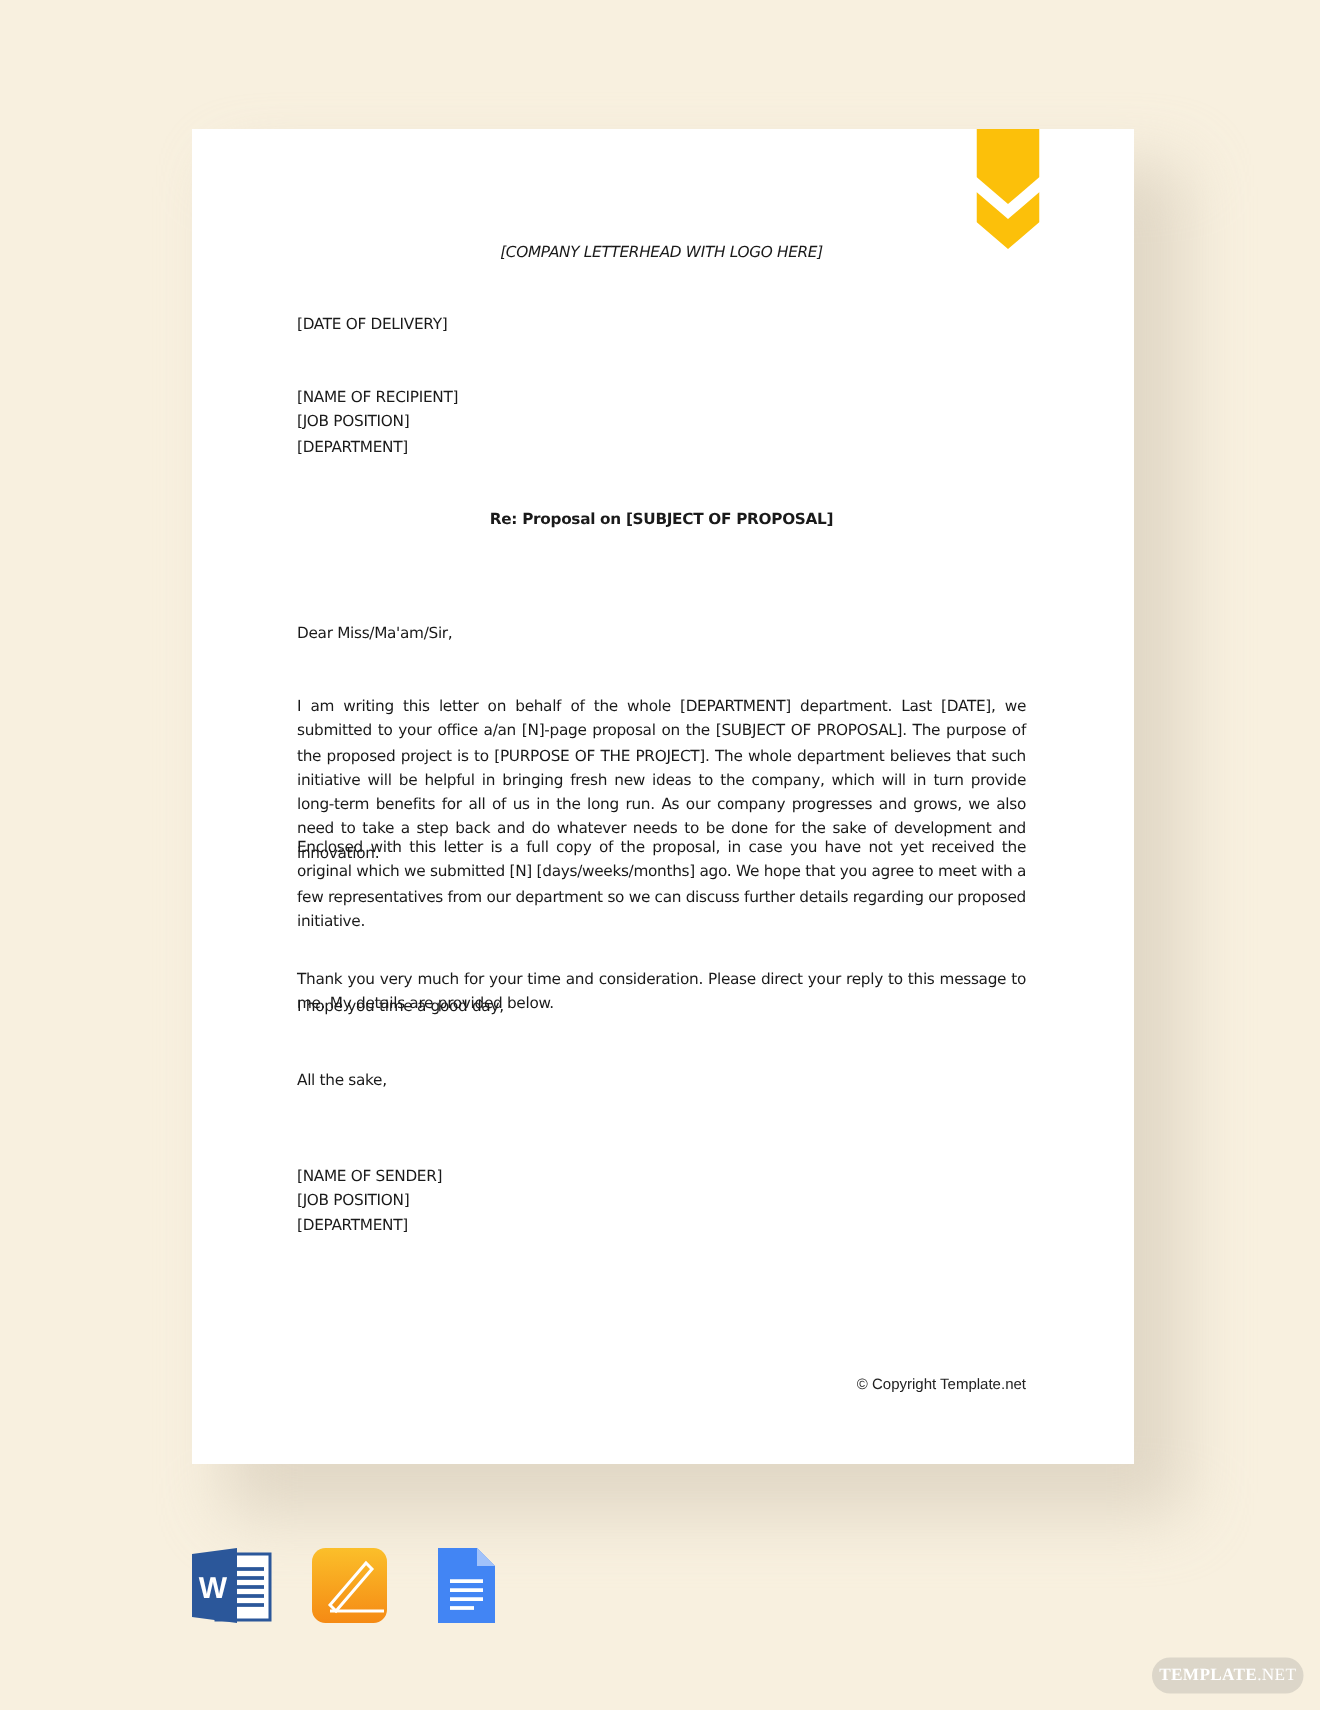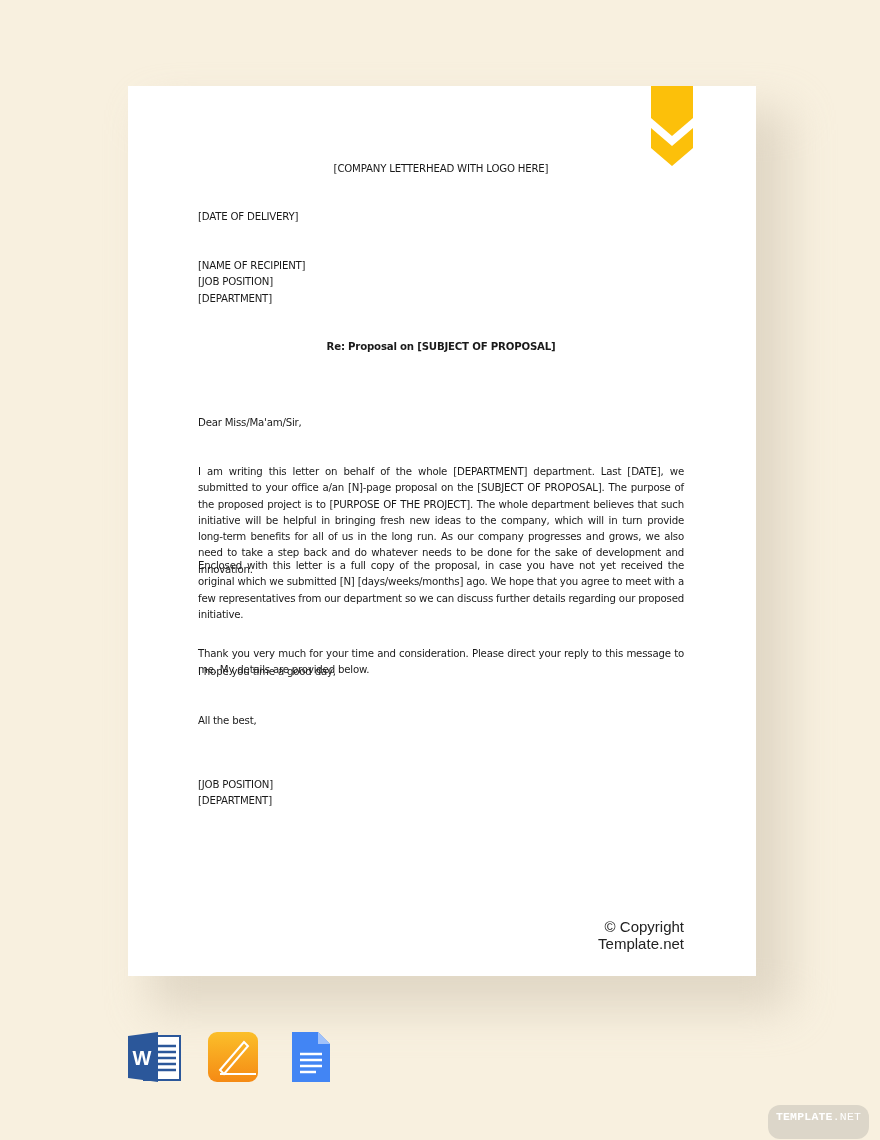--- a/index.html
+++ b/index.html
@@ -1,28 +1,28 @@
 <!DOCTYPE html>
 <html><head>
 <meta charset="utf-8">
 <style>
   html, body { margin:0; padding:0; }
   body { width:880px; height:1140px; background:#f8f0df; position:relative; overflow:hidden; font-family:"Liberation Sans", sans-serif; }
   .shadow { position:absolute; left:150px; top:110px; width:640px; height:900px; background:#d9cfbd; filter:blur(22px); opacity:0.75; }
   .page { position:absolute; left:128px; top:86px; width:628px; height:890px; background:#ffffff; }
   .ribbon { position:absolute; left:651px; top:86px; width:42px; height:80px; }
   .doc { position:absolute; left:198px; width:486px; font-family:"DejaVu Sans", sans-serif; font-size:10.2px; color:#1a1a1a; line-height:16.3px; letter-spacing:-0.2px; }
-  .center { text-align:center; }
+  .center { text-align:center;font-style:italic; }
   .bold { font-weight:bold; }
   .justify { text-align:justify;margin-top:44px; }
   .line { display:block; }
-  .copyright { position:absolute; left:520px; top:918px; width:164px; text-align:right; font-family:"Liberation Sans", sans-serif; font-size:15px; color:#222; }
+  .copyright { position:absolute; left:520px; top:918px; width:164px; text-align:right; font-family:"Liberation Sans", sans-serif; font-size:10px; color:#222; }
   .icons { position:absolute; top:1030px; left:128px; height:56px; }
   .icon { position:absolute; top:0; }
-  .badge { position:absolute; left:768px; top:1105px; width:101px; height:34px; border-radius:12px; background:#dcd6c9; color:#fff; font-family:Liberation Mono, monospace; font-size:11.5px; line-height:24px; text-align:center; font-weight:bold; letter-spacing:0.2px; }
+  .badge { position:absolute; left:768px; top:1105px; width:101px; height:24px; border-radius:12px; background:#dcd6c9; color:#fff; font-family:Liberation Serif, serif; font-size:11.5px; line-height:24px; text-align:center; font-weight:bold; letter-spacing:0.2px; }
   .badge .thin { font-weight:normal; }
 </style>
 </head>
 <body>
 
 <div class="shadow"></div>
 <div class="page"></div>
 
 <svg class="ribbon" viewBox="0 0 42 80">
   <path d="M0 0 H42 V32 L21 50 L0 32 Z" fill="#fcc00a"></path>
@@ -39,23 +39,24 @@
 </div>
 
 <div class="doc bold" style="top:339px;text-align:center;">Re: Proposal on [SUBJECT OF PROPOSAL]</div>
 <div class="doc" style="top:387px;margin-top:28px;">Dear Miss/Ma'am/Sir,</div>
 
 <div class="doc justify" style="top:420px;">I am writing this letter on behalf of the whole [DEPARTMENT] department. Last [DATE], we submitted to your office a/an [N]-page proposal on the [SUBJECT OF PROPOSAL]. The purpose of the proposed project is to [PURPOSE OF THE PROJECT]. The whole department believes that such initiative will be helpful in bringing fresh new ideas to the company, which will in turn provide long-term benefits for all of us in the long run. As our company progresses and grows, we also need to take a step back and do whatever needs to be done for the sake of development and innovation.</div>
 <div class="doc justify" style="top:514px;">Enclosed with this letter is a full copy of the proposal, in case you have not yet received the original which we submitted [N] [days/weeks/months] ago. We hope that you agree to meet with a few representatives from our department so we can discuss further details regarding our proposed initiative.</div>
 <div class="doc justify" style="top:602px;">Thank you very much for your time and consideration. Please direct your reply to this message to me. My details are provided below.</div>
 
 <div class="doc" style="top:664px;">I hope you time a good day,</div>
-<div class="doc" style="top:713px;">All the best,</div>
+<div class="doc" style="top:713px;">All the sake,</div>
 
 <div class="doc" style="top:777px;">
+  <span class="line">[NAME OF SENDER]</span>
   <span class="line">[JOB POSITION]</span>
   <span class="line">[DEPARTMENT]</span>
 </div>
 
 <div class="copyright">© Copyright Template.net</div>
 
 <div class="icons">
   <svg class="icon" style="left:0;" width="54" height="54" viewBox="0 0 54 54">
     <rect x="16" y="6" width="36" height="44" fill="#ffffff" stroke="#2b579a" stroke-width="2"></rect>
     <g stroke="#2b579a" stroke-width="2.5">

